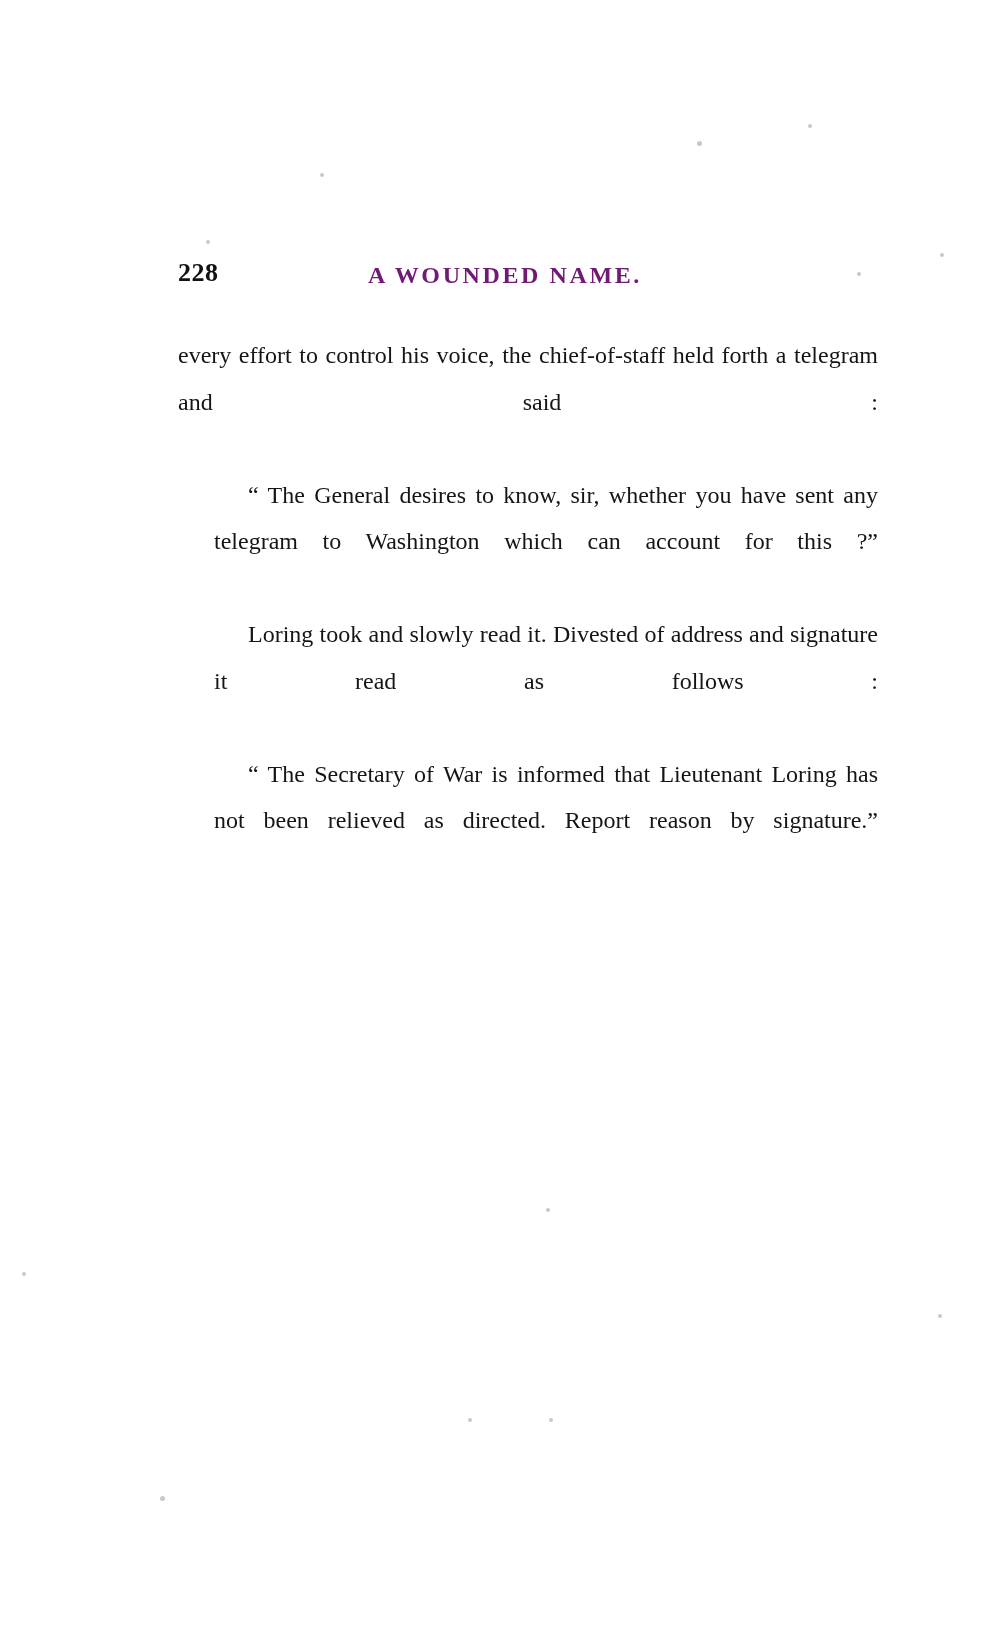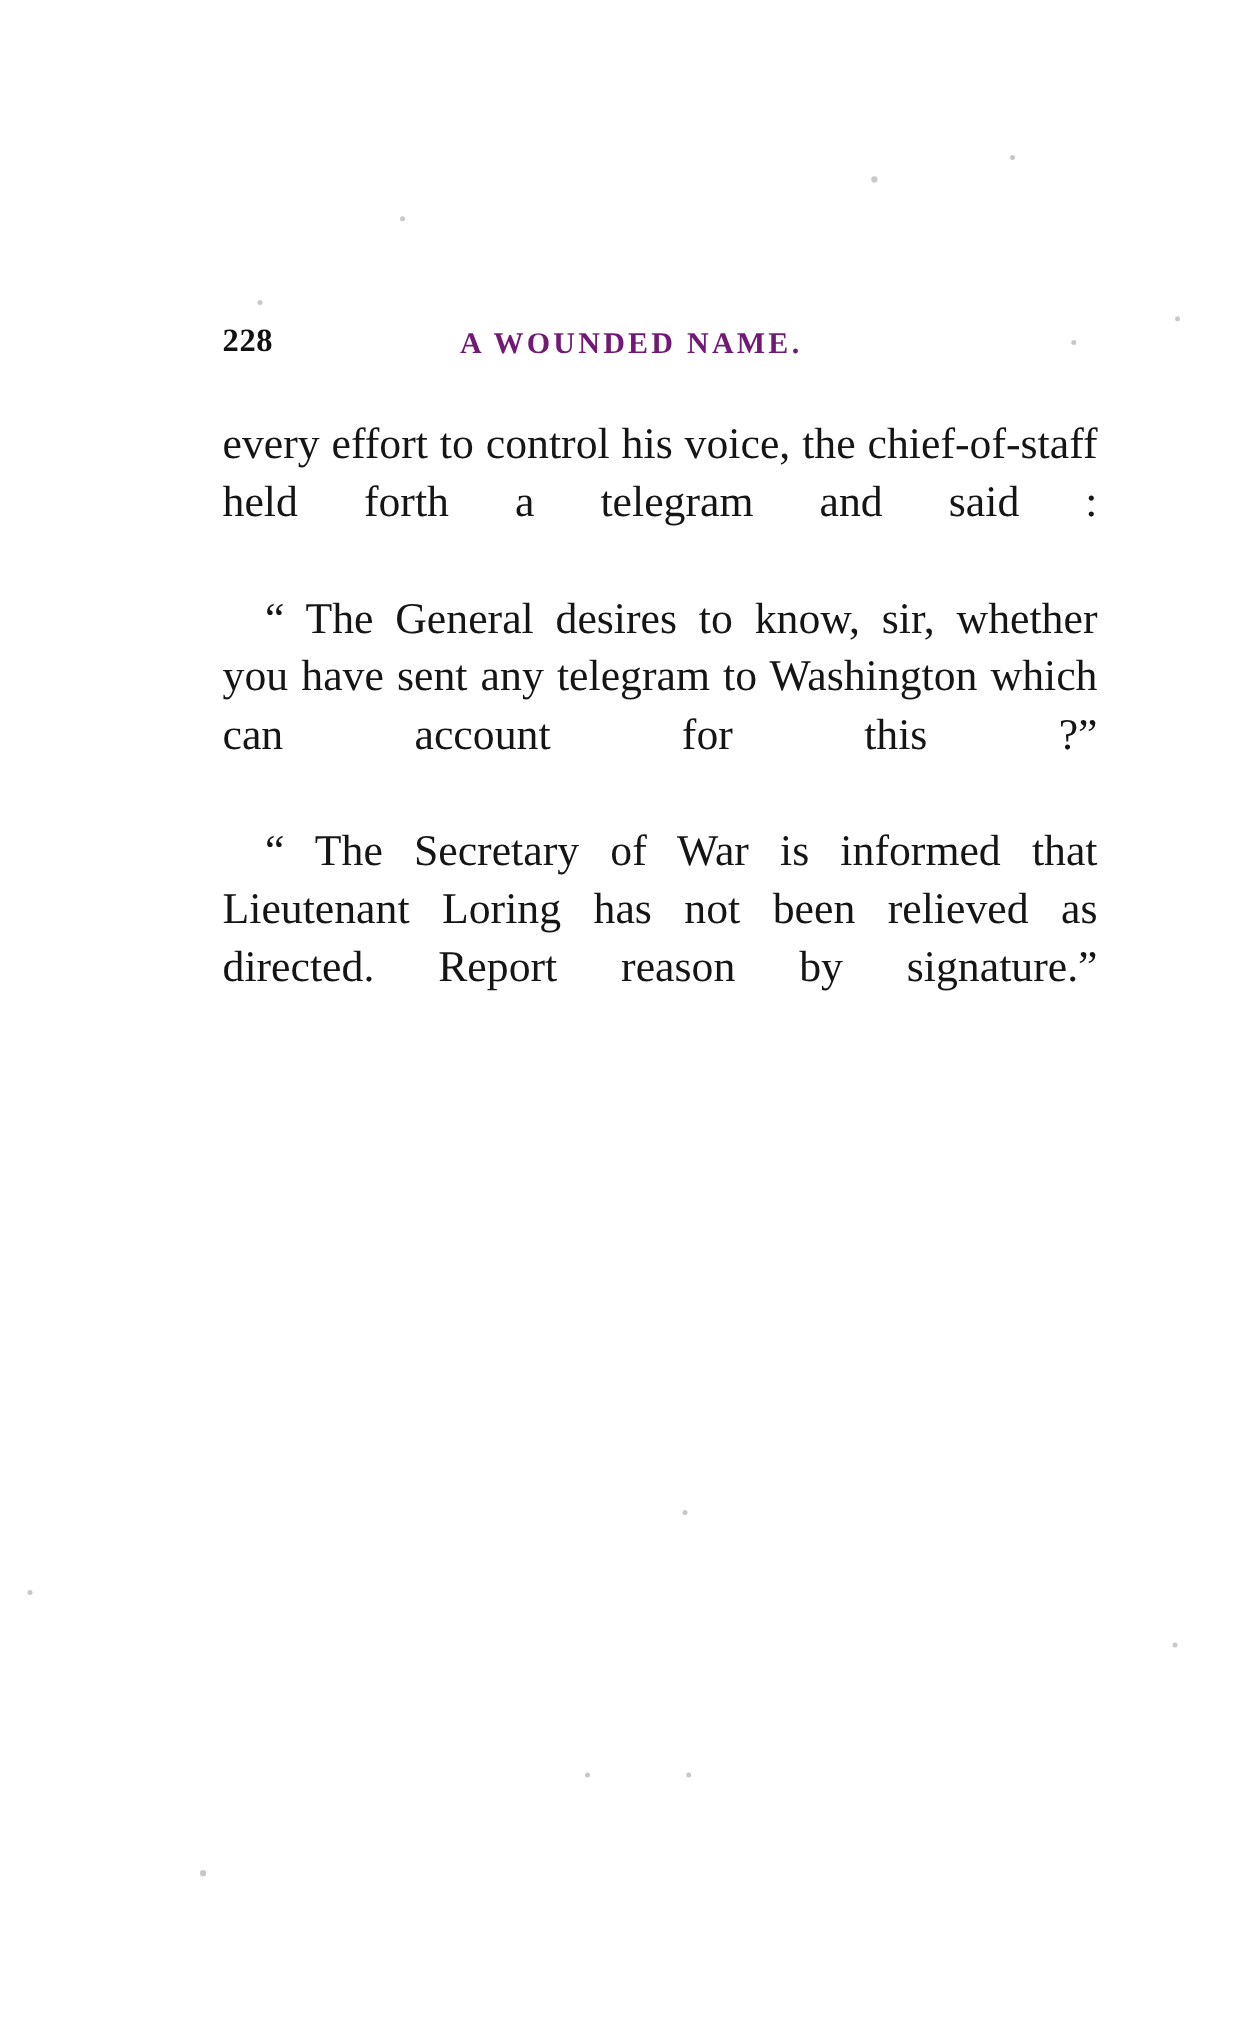--- a/index.html
+++ b/index.html
@@ -57,29 +57,30 @@
 
   
   .textblock {
     position: absolute;
     left: 178px;
     top: 332px;
     width: 700px;
   }
   .para {
     margin: 0;
-    font-size: 35px;
+    font-size: 24px;
     line-height: 46.5px;
     text-align: justify;
     text-justify: inter-word;
     color: #151515;
     -webkit-font-smoothing: antialiased;
   }
   .para + .para {
     margin-top: 0;
+    margin-left: 36px;
   }
   .indent {
     text-indent: 34px;
   }
 
   
   .para::after {
     content: "";
     display: inline-block;
     width: 100%;
@@ -99,20 +100,21 @@
 <div class="page">
 
   <div class="header">
     <div class="folio">228</div>
     <div class="running-head">A WOUNDED NAME.</div>
   </div>
 
   <div class="textblock">
     <p class="para">every effort to control his voice, the chief-of-staff held forth a telegram and said :</p>
     <p class="para indent">“ The General desires to know, sir, whether you have sent any telegram to Washington which can account for this ?”</p>
+    <p class="para indent">Loring took and slowly read it. Divested of address and signature it read as follows :</p>
     <p class="para indent">“ The Secretary of War is informed that Lieutenant Loring has not been relieved as directed. Report reason by signature.”</p>
   </div>
 
   <span class="speck" style="left:206px; top:240px; width:4px; height:4px;"></span>
   <span class="speck" style="left:320px; top:173px; width:4px; height:4px;"></span>
   <span class="speck" style="left:697px; top:141px; width:5px; height:5px;"></span>
   <span class="speck" style="left:808px; top:124px; width:4px; height:4px;"></span>
   <span class="speck" style="left:940px; top:253px; width:4px; height:4px;"></span>
   <span class="speck" style="left:857px; top:272px; width:4px; height:4px;"></span>
   <span class="speck" style="left:546px; top:1208px; width:4px; height:4px;"></span>

